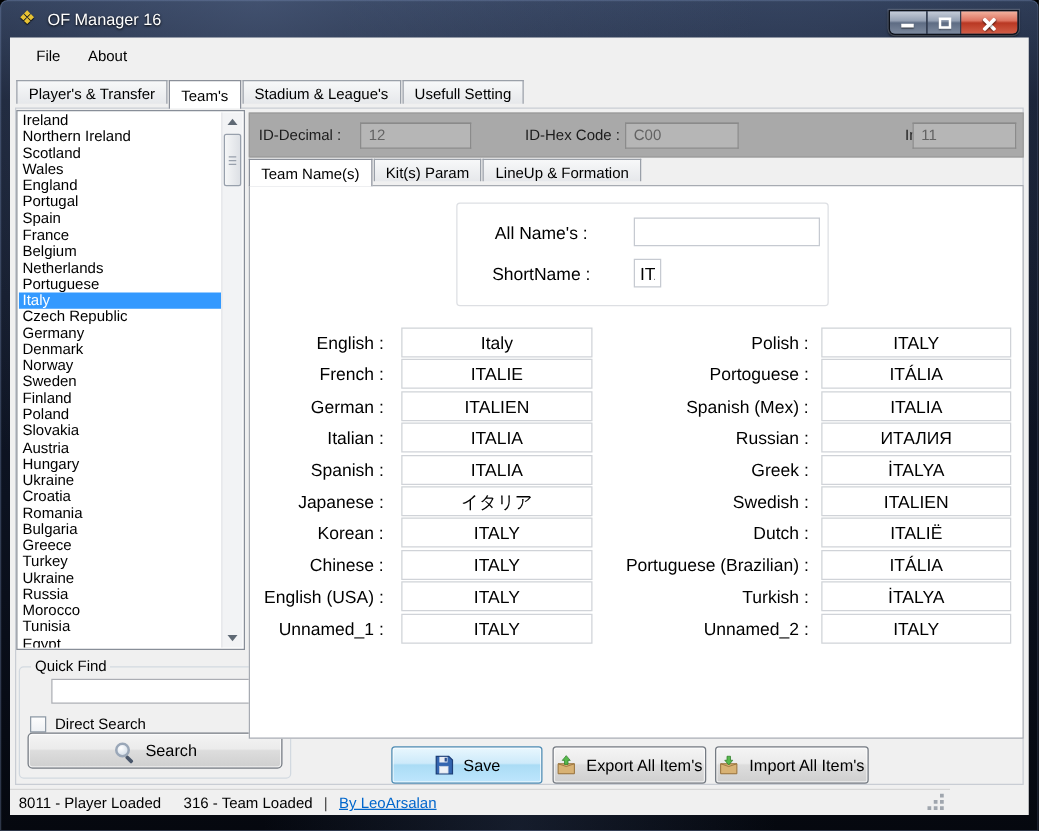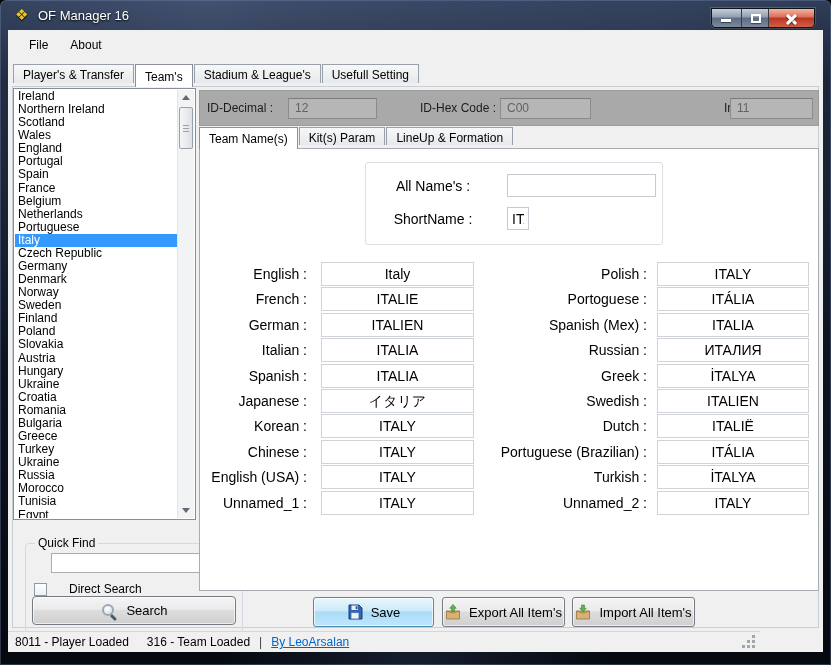--- a/index.html
+++ b/index.html
@@ -46,24 +46,24 @@
   .list-item{height:13.08px;line-height:13.2px;font-size:12px;padding-left:3px;white-space:nowrap;}
   .list-item.selected{background:#3399ff;color:#fff;}
   .vscroll{position:absolute;top:1px;right:1px;bottom:1px;width:17px;background:#f2f3f5;border-left:1px solid #e3e5e9;}
   .sb-up,.sb-down{position:absolute;left:0;width:100%;height:16px;}
   .sb-up{top:0;} .sb-down{bottom:0;}
   .sb-up::after{content:"";position:absolute;left:4px;top:5px;border-left:4px solid transparent;border-right:4px solid transparent;border-bottom:5px solid #5f6974;}
   .sb-down::after{content:"";position:absolute;left:4px;top:6px;border-left:4px solid transparent;border-right:4px solid transparent;border-top:5px solid #5f6974;}
   .sb-thumb{position:absolute;top:17px;left:1px;width:14px;height:42px;background:linear-gradient(90deg,#f5f6f7,#dde0e5);border:1px solid #98a0ac;border-radius:2px;}
   .sb-thumb::after{content:"";position:absolute;left:3px;right:3px;top:50%;height:1px;background:#98a0ac;box-shadow:0 -3px 0 #98a0ac,0 3px 0 #98a0ac;}
   
-  .quickfind{position:absolute;left:5px;top:494px;width:218px;height:97px;border:1px solid #d2d9e0;border-radius:4px;margin:12px;padding:0 6px;}
+  .quickfind{position:absolute;left:5px;top:494px;width:218px;height:97px;border:1px solid #d2d9e0;border-radius:4px;margin:2px;padding:0 6px;}
   .quickfind legend{font-size:12px;padding:0 3px;margin-left:3px;}
   .qf-input{display:block;width:167px;height:20px;margin:3px auto 0;border:1px solid #abadb3;font:12px "Liberation Sans",sans-serif;padding:0 4px;outline:none;}
-  .qf-check-row{display:flex;align-items:center;margin:9px 2px 0;gap:22px;}
+  .qf-check-row{display:flex;align-items:center;margin:9px 2px 0;gap:7px;}
   .checkbox{width:13px;height:13px;background:linear-gradient(#fdfdfd,#eef1f4);border:1px solid #8e9aa6;}
   .qf-check-label{font-size:12px;}
   .btn{display:flex;align-items:center;justify-content:center;gap:8px;font-size:13px;border-radius:3px;background:linear-gradient(#f4f4f4,#ebebeb 45%,#dddddd 50%,#cfcfcf);border:1px solid #757b83;box-shadow:inset 0 0 0 1px rgba(255,255,255,.65);cursor:default;}
   .search-btn{position:absolute;left:6px;right:6px;bottom:7px;height:29px;border-radius:4px;}
   .search-icon{width:18px;height:18px;position:relative;display:inline-block;}
   .search-icon::before{content:"";position:absolute;left:2px;top:2px;width:8px;height:8px;border:2px solid #9aa7b8;border-radius:50%;background:radial-gradient(circle at 35% 30%,#fff 0%,#d9e2ec 75%);}
   .search-icon::after{content:"";position:absolute;left:12px;top:12px;width:7px;height:3px;background:#49566a;transform:rotate(45deg);transform-origin:0 0;border-radius:1px;}
   
   .idpanel{position:absolute;left:191px;top:60px;width:620px;height:36px;background:#a9a9a9;border:1px solid #9b9b9b;}
   .id-label{position:absolute;top:10px;font-size:12px;color:#1c1c1c;}

